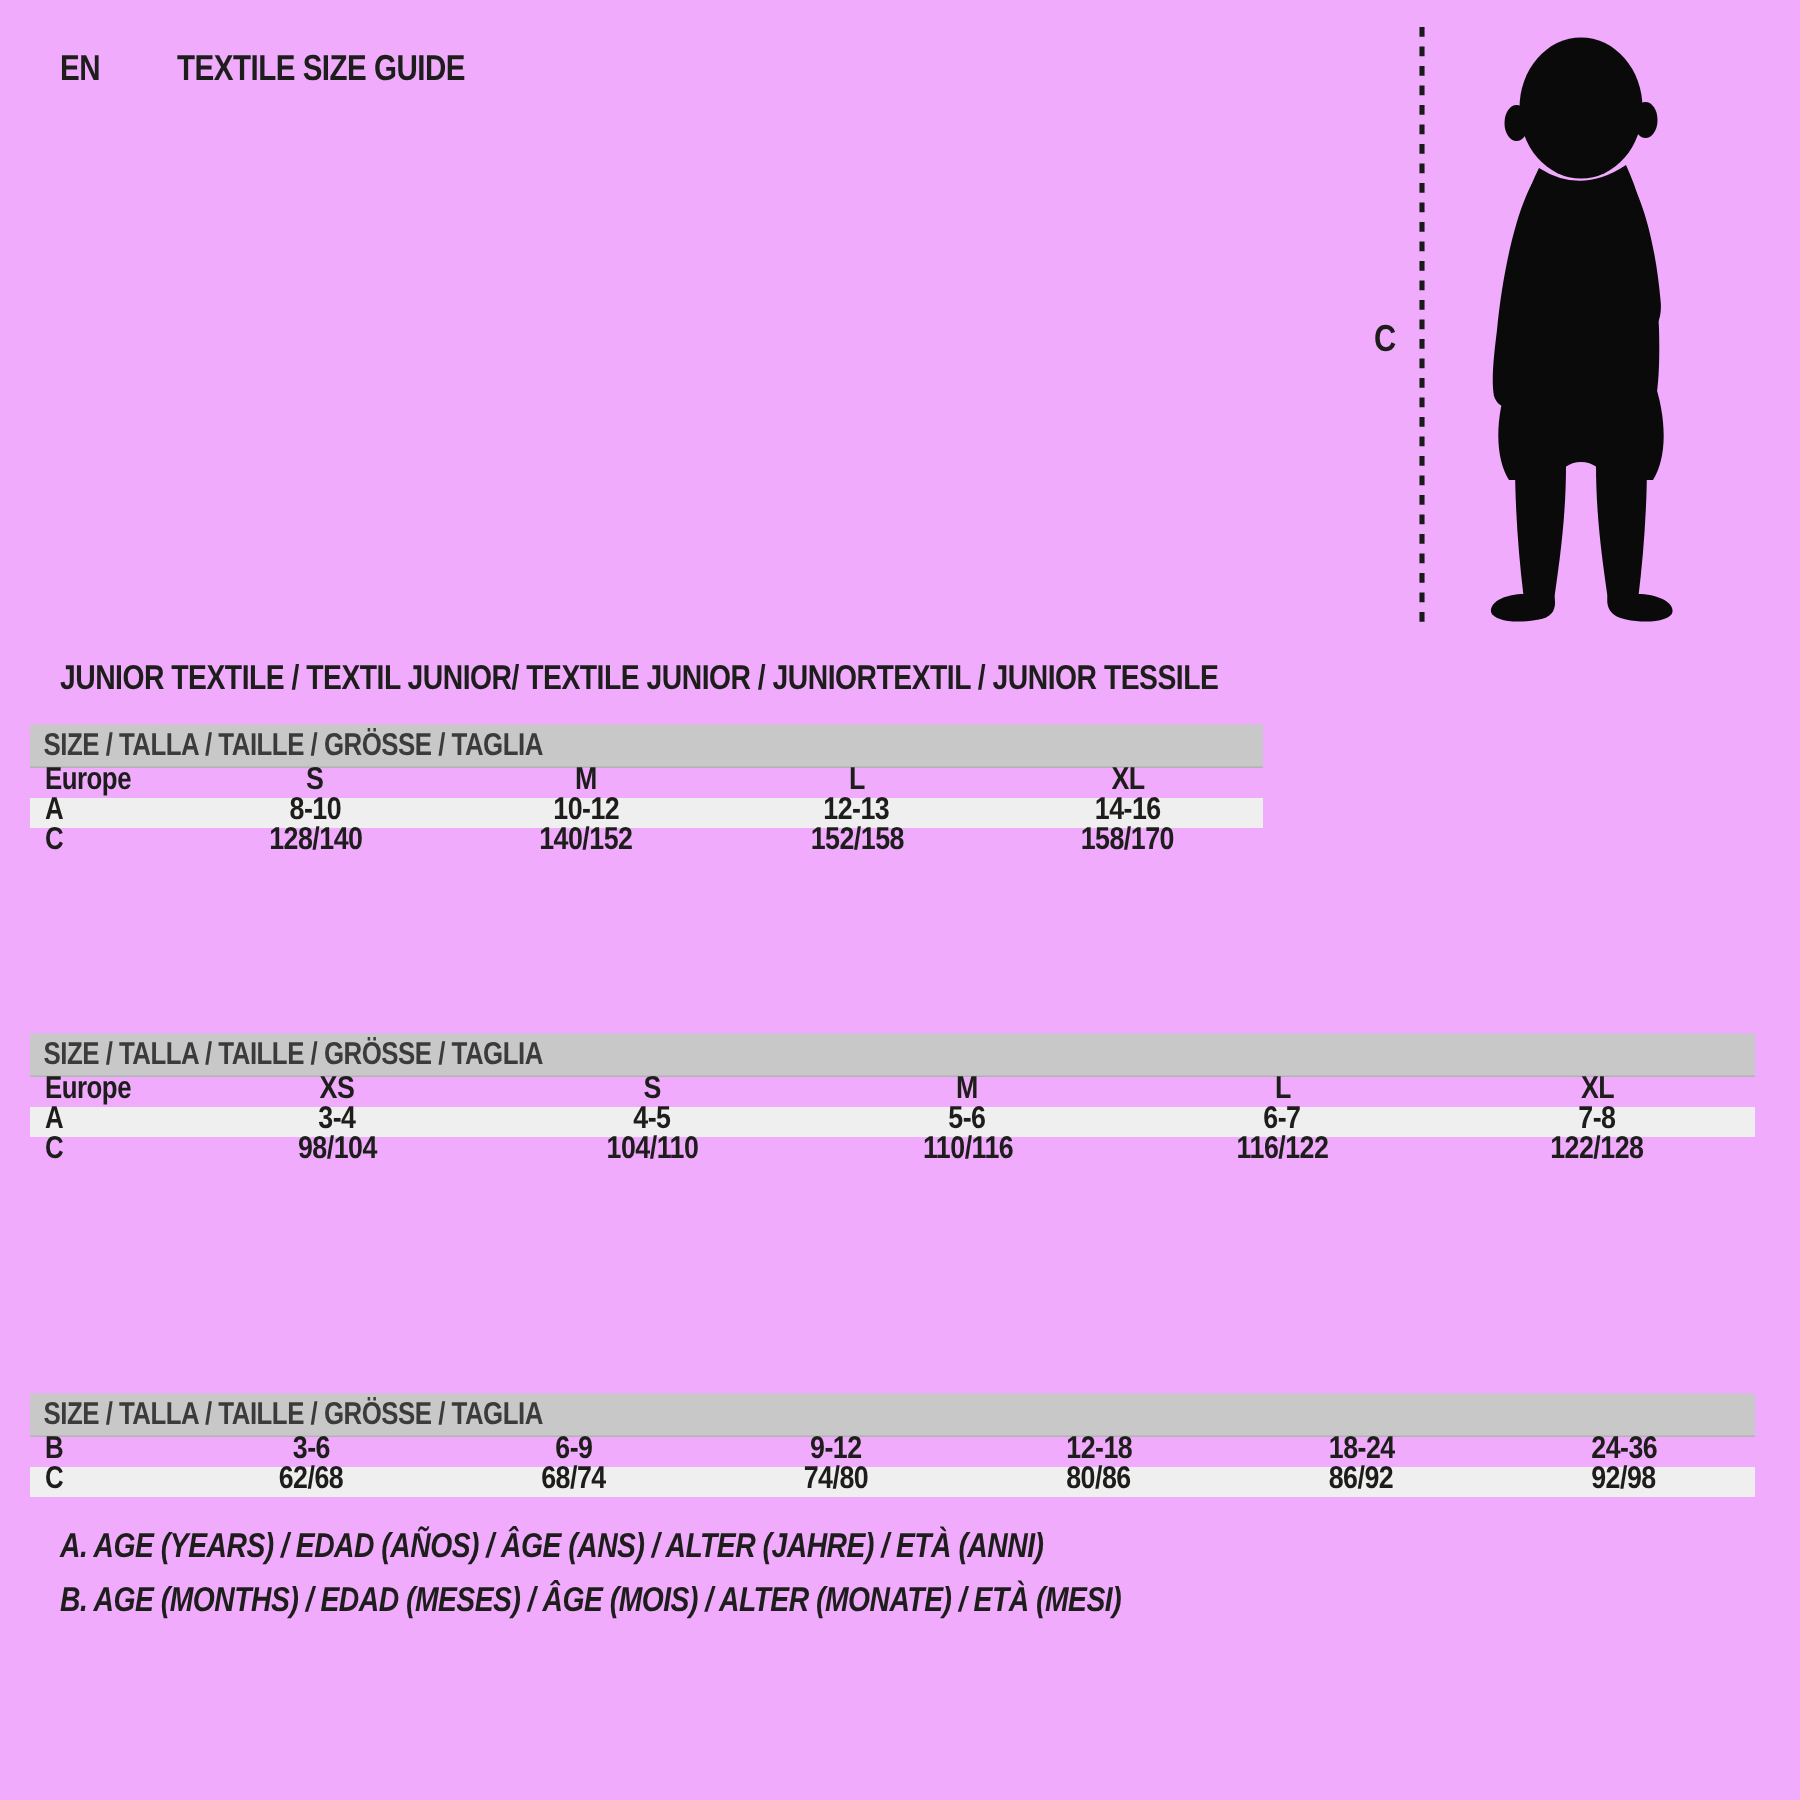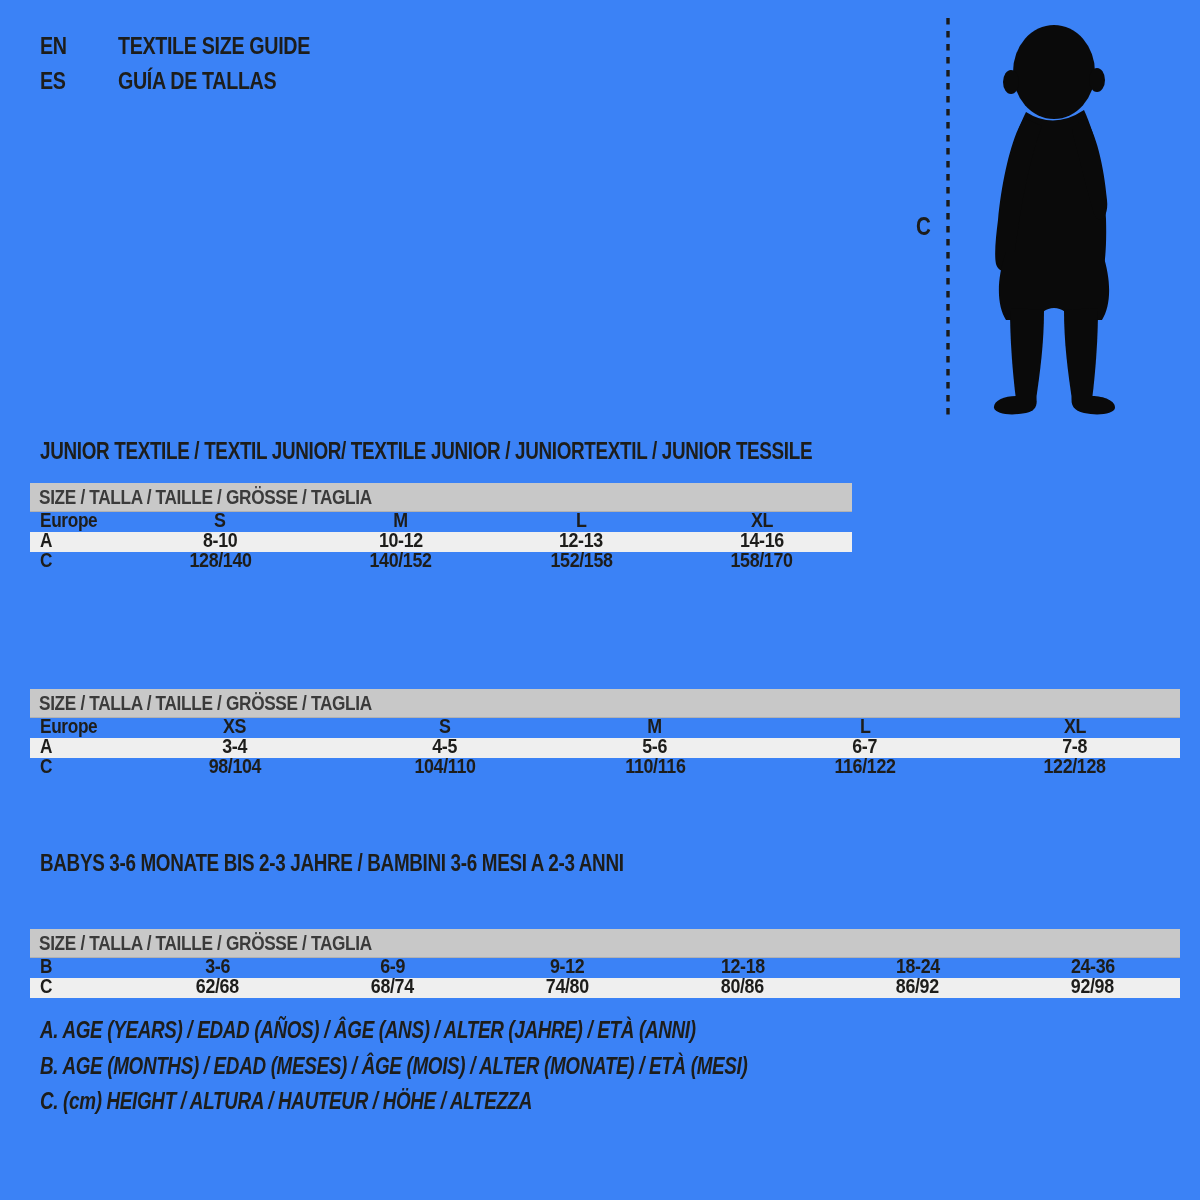--- a/index.html
+++ b/index.html
@@ -1,17 +1,17 @@
 <!DOCTYPE html>
 <html><head>
 <meta charset="utf-8">
 <style>
   html,body{margin:0;padding:0;background:#ffffff;}
   .canvas{
-    position:relative;width:1200px;height:1200px;background:#3b82f6;overflow:hidden;
+    position:relative;width:1200px;height:1200px;background:#f0abfc;overflow:hidden;
     font-family:"Liberation Sans","DejaVu Sans",sans-serif;font-weight:700;color:#1d1d1b;
   }
   
   .cond{display:inline-block;transform:scaleX(0.82);transform-origin:0 50%;white-space:nowrap;letter-spacing:-0.4px;}
   .cond-c{display:inline-block;transform:scaleX(0.85);transform-origin:50% 50%;white-space:nowrap;letter-spacing:-0.4px;}
 
   
   .lang-list{position:absolute;left:40px;top:28px;}
   .lang-row{display:flex;height:35.5px;align-items:center;font-size:24px;}
   .lang-code{width:78px;flex:0 0 78px;}
@@ -19,44 +19,40 @@
   
   .dash-line{position:absolute;left:944px;top:18px;width:8px;height:400px;}
   .c-label{position:absolute;left:916px;top:212px;font-size:25px;}
   .silhouette{position:absolute;left:966px;top:14px;width:176px;height:404px;}
 
   
   .sec-heading{position:absolute;left:40px;font-size:23px;line-height:30px;}
   .sub{font-size:0.58em;vertical-align:-0.12em;letter-spacing:0;}
 
   
-  .size-table{position:absolute;left:30px;}
+  .size-table{position:absolute;left:20px;}
   .size-bar{height:29px;background:#c8c8c8;border-bottom:1px solid #b2b2b2;display:flex;align-items:center;padding-left:9px;box-sizing:border-box;color:#3b3b3b;font-size:21px;}
   .t-row{display:flex;height:20px;align-items:flex-end;font-size:21px;}
   .t-row.shaded{background:#efefef;}
   .t-label{width:100px;flex:0 0 100px;padding-left:10px;box-sizing:border-box;text-align:left;}
   .t-cell{flex:1;text-align:center;}
 
   
   .legend{position:absolute;left:40px;top:1013px;font-style:italic;}
   .legend-line{height:35.5px;display:flex;align-items:center;font-size:23px;}
 </style>
 </head>
 <body>
 
 <div class="canvas">
 
   <div class="lang-list">
     <div class="lang-row">
       <span class="lang-code"><span class="cond">EN</span></span>
       <span class="cond">TEXTILE SIZE GUIDE</span>
-    </div>
-    <div class="lang-row">
-      <span class="lang-code"><span class="cond">ES</span></span>
-      <span class="cond">GUÍA DE TALLAS</span>
     </div>
   </div>
 
   <span class="c-label cond">C</span>
   <svg class="dash-line" viewBox="0 0 8 400" aria-hidden="true">
     <line x1="4" y1="0" x2="4" y2="400" stroke="#1a1a1a" stroke-width="3.4" stroke-dasharray="6.5 6.5"></line>
   </svg>
   <svg class="silhouette" viewBox="0 0 176 404" aria-hidden="true">
     <g fill="#0a0a0a">
       <ellipse cx="88" cy="58" rx="41" ry="47"></ellipse>
@@ -127,21 +123,20 @@
       <span class="t-label"><span class="cond">C</span></span>
       <span class="t-cell"><span class="cond-c">98/104</span></span>
       <span class="t-cell"><span class="cond-c">104/110</span></span>
       <span class="t-cell"><span class="cond-c">110/116</span></span>
       <span class="t-cell"><span class="cond-c">116/122</span></span>
       <span class="t-cell"><span class="cond-c">122/128</span></span>
     </div>
   </div>
 
   <div class="sec-heading" style="top:848px;line-height:31px;">
-    <div><span class="cond">BABYS 3-6 MONATE BIS 2-3 JAHRE / BAMBINI 3-6 MESI A 2-3 ANNI</span></div>
   </div>
   <div class="size-table" style="top:929px;width:1150px;">
     <div class="size-bar">
       <span class="cond">SIZE / TALLA / TAILLE / GRÖSSE / TAGLIA</span>
     </div>
     <div class="t-row">
       <span class="t-label"><span class="cond">B</span></span>
       <span class="t-cell"><span class="cond-c">3-6</span></span>
       <span class="t-cell"><span class="cond-c">6-9</span></span>
       <span class="t-cell"><span class="cond-c">9-12</span></span>
@@ -160,18 +155,15 @@
     </div>
   </div>
 
   <div class="legend">
     <div class="legend-line">
         <span class="cond">A. AGE (YEARS) / EDAD (AÑOS) / ÂGE (ANS) / ALTER (JAHRE) / ETÀ (ANNI)</span>
       </div>
     <div class="legend-line">
         <span class="cond">B. AGE (MONTHS) / EDAD (MESES) / ÂGE (MOIS) / ALTER (MONATE) / ETÀ (MESI)</span>
       </div>
-    <div class="legend-line">
-        <span class="cond">C. (cm) HEIGHT / ALTURA / HAUTEUR / HÖHE / ALTEZZA</span>
-      </div>
   </div>
 
 </div>
 
 </body></html>

